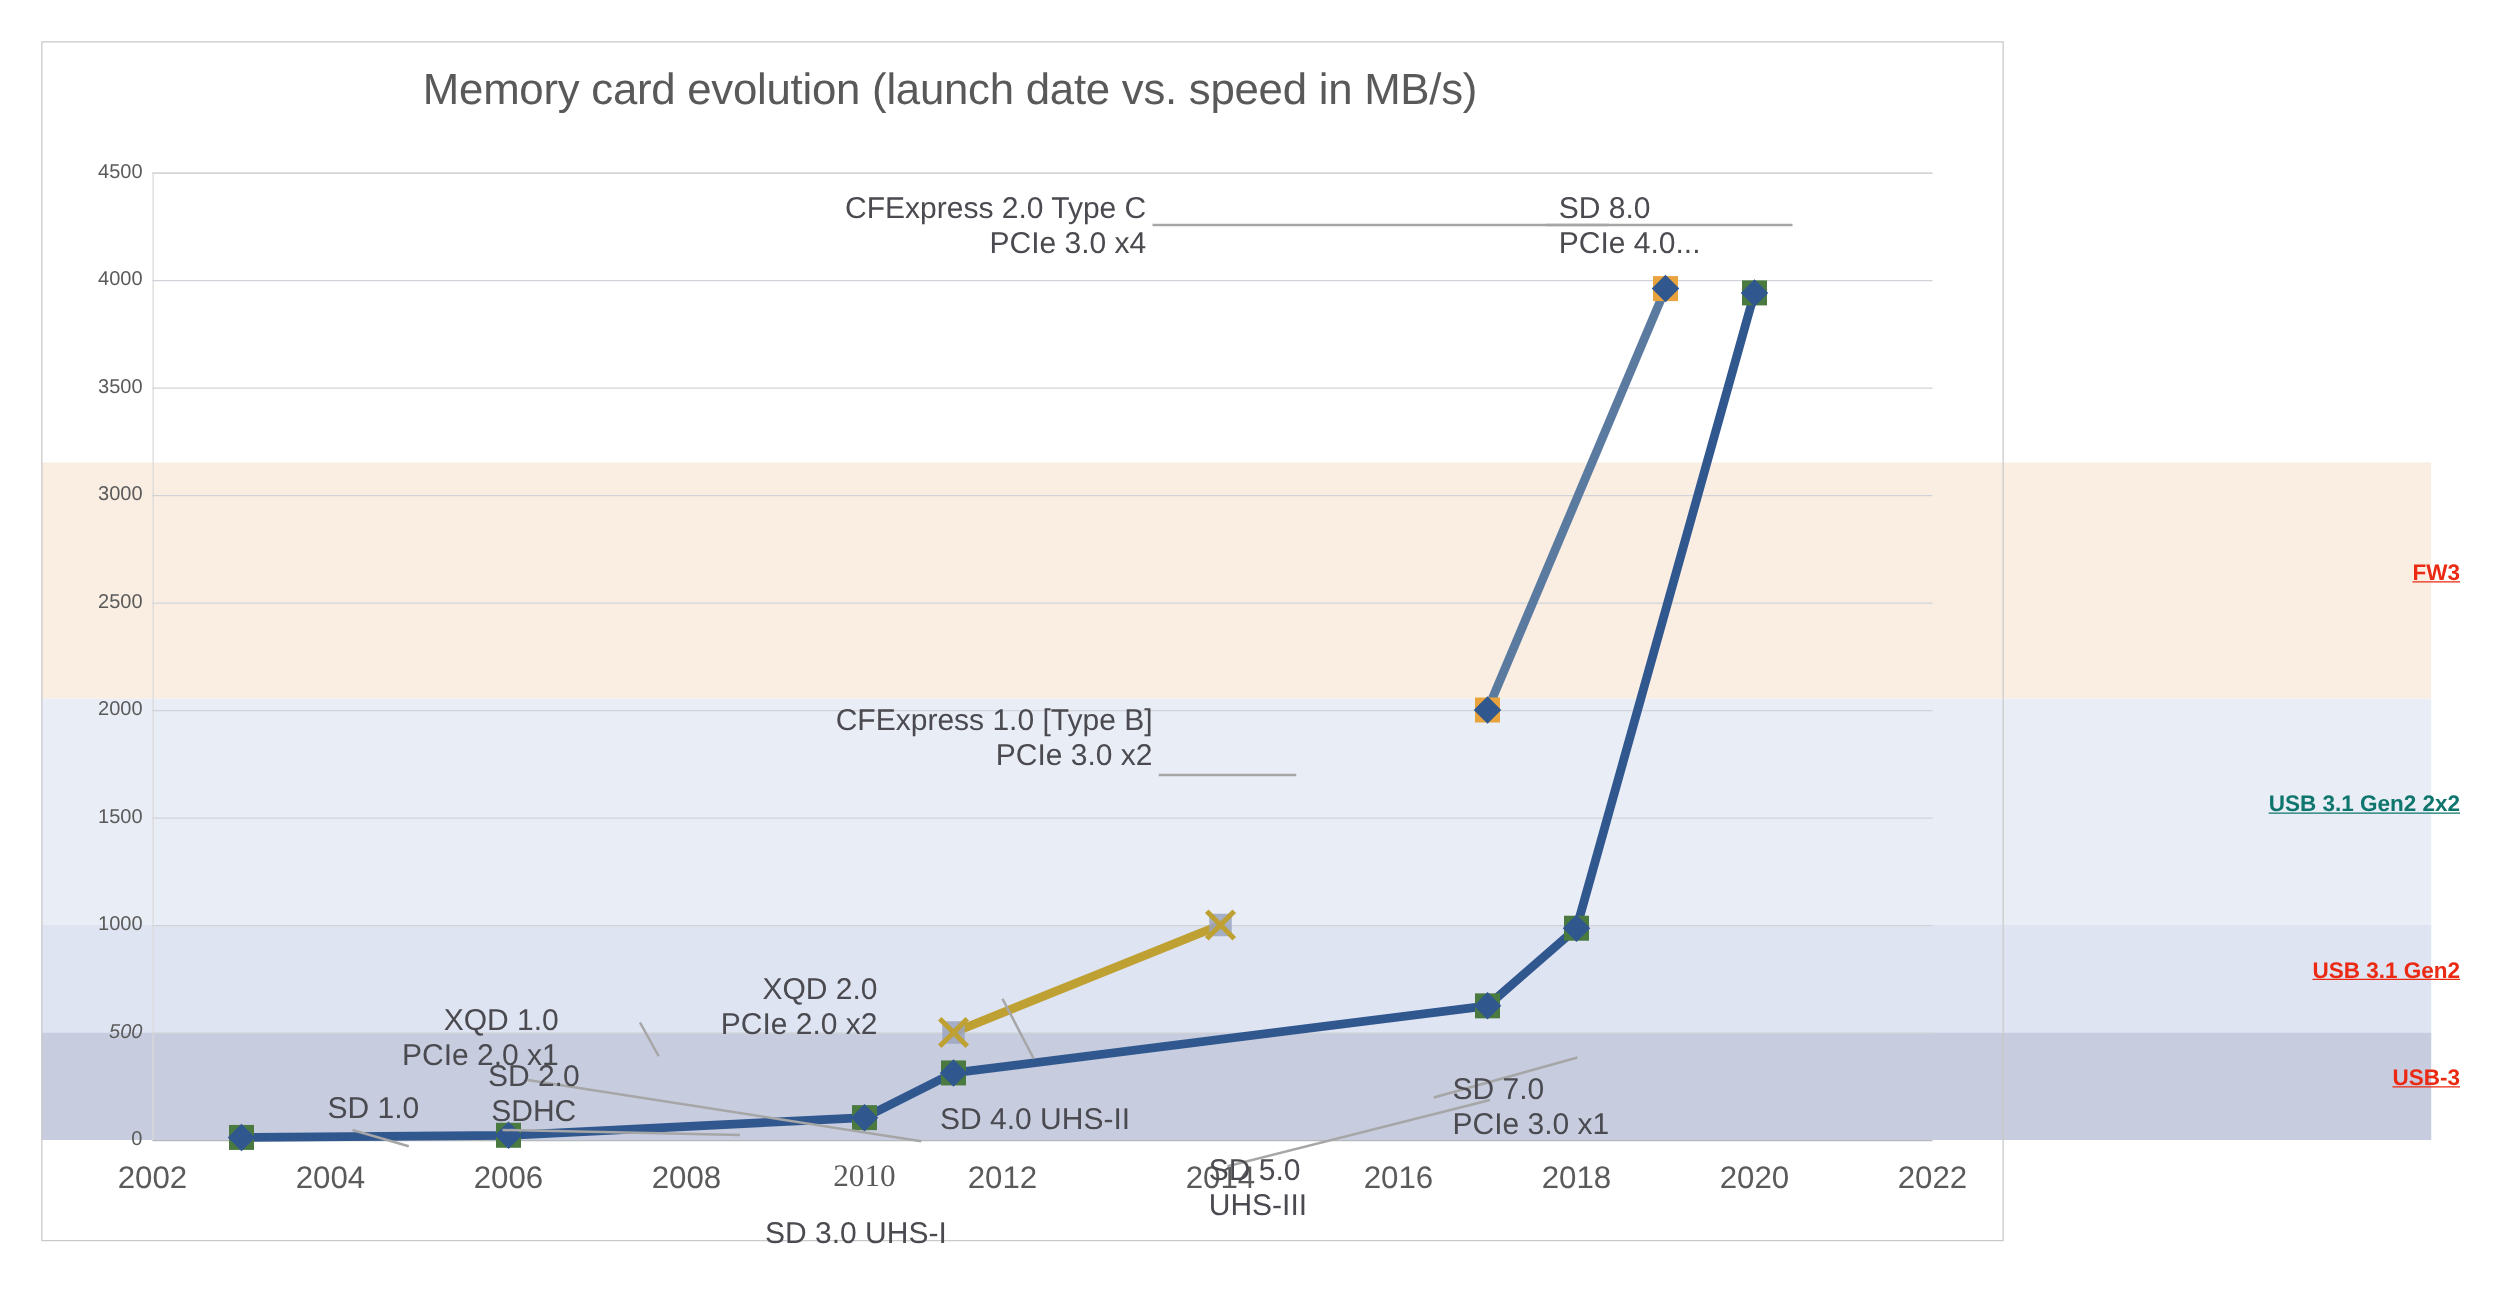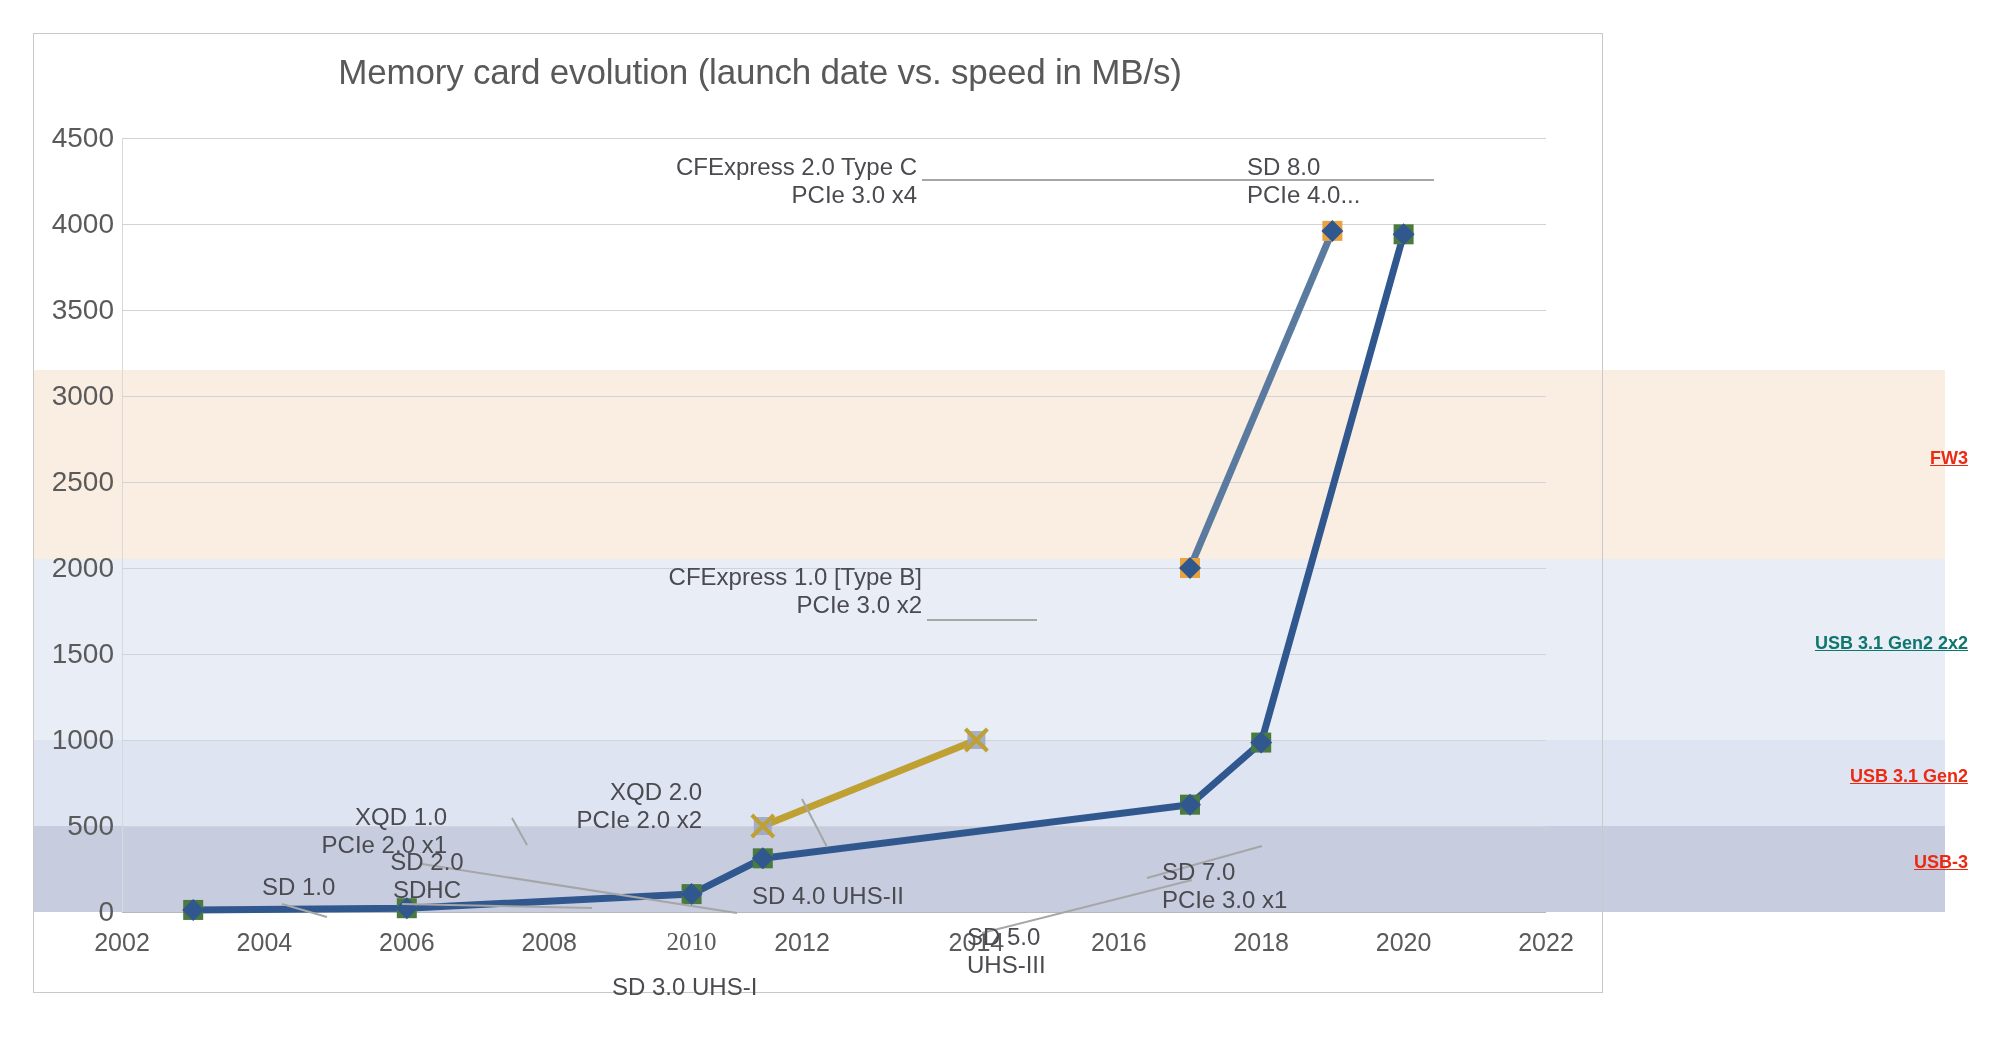--- a/index.html
+++ b/index.html
@@ -61,21 +61,21 @@
   .axis-line {
     position: absolute; left: 0; width: 100%;
     height: 1px; background: #b5b8bd;
   }
 
   
   .ylabel {
     position: absolute;
     right: 1432px;
     text-align: right;
-    font-size: 28px;
+    font-size: 16px;
     color: #5a5a5a;
     white-space: nowrap;
     transform: translateY(-50%);
     margin-left: 48px;
   }
   .xlabel {
     position: absolute;
     top: 790px;
     font-size: 25px;
     color: #5a5a5a;
@@ -128,21 +128,21 @@
         <div class="gridline" style="top: 516px;"></div>
         <div class="gridline" style="top: 430px;"></div>
         <div class="gridline" style="top: 344px;"></div>
         <div class="gridline" style="top: 258px;"></div>
         <div class="gridline" style="top: 172px;"></div>
         <div class="gridline" style="top: 86px;"></div>
         <div class="gridline" style="top: 0px;"></div>
       </div>
     <div id="ytick-layer">
         <div class="ylabel" style="top: 774px;">0</div>
-        <div class="ylabel" style="top: 688px;">500</div>
+        <div class="ylabel" style="top: 688px; font-style: italic;">500</div>
         <div class="ylabel" style="top: 602px;">1000</div>
         <div class="ylabel" style="top: 516px;">1500</div>
         <div class="ylabel" style="top: 430px;">2000</div>
         <div class="ylabel" style="top: 344px;">2500</div>
         <div class="ylabel" style="top: 258px;">3000</div>
         <div class="ylabel" style="top: 172px;">3500</div>
         <div class="ylabel" style="top: 86px;">4000</div>
         <div class="ylabel" style="top: 0px;">4500</div>
       </div>
     <div id="xtick-layer">

